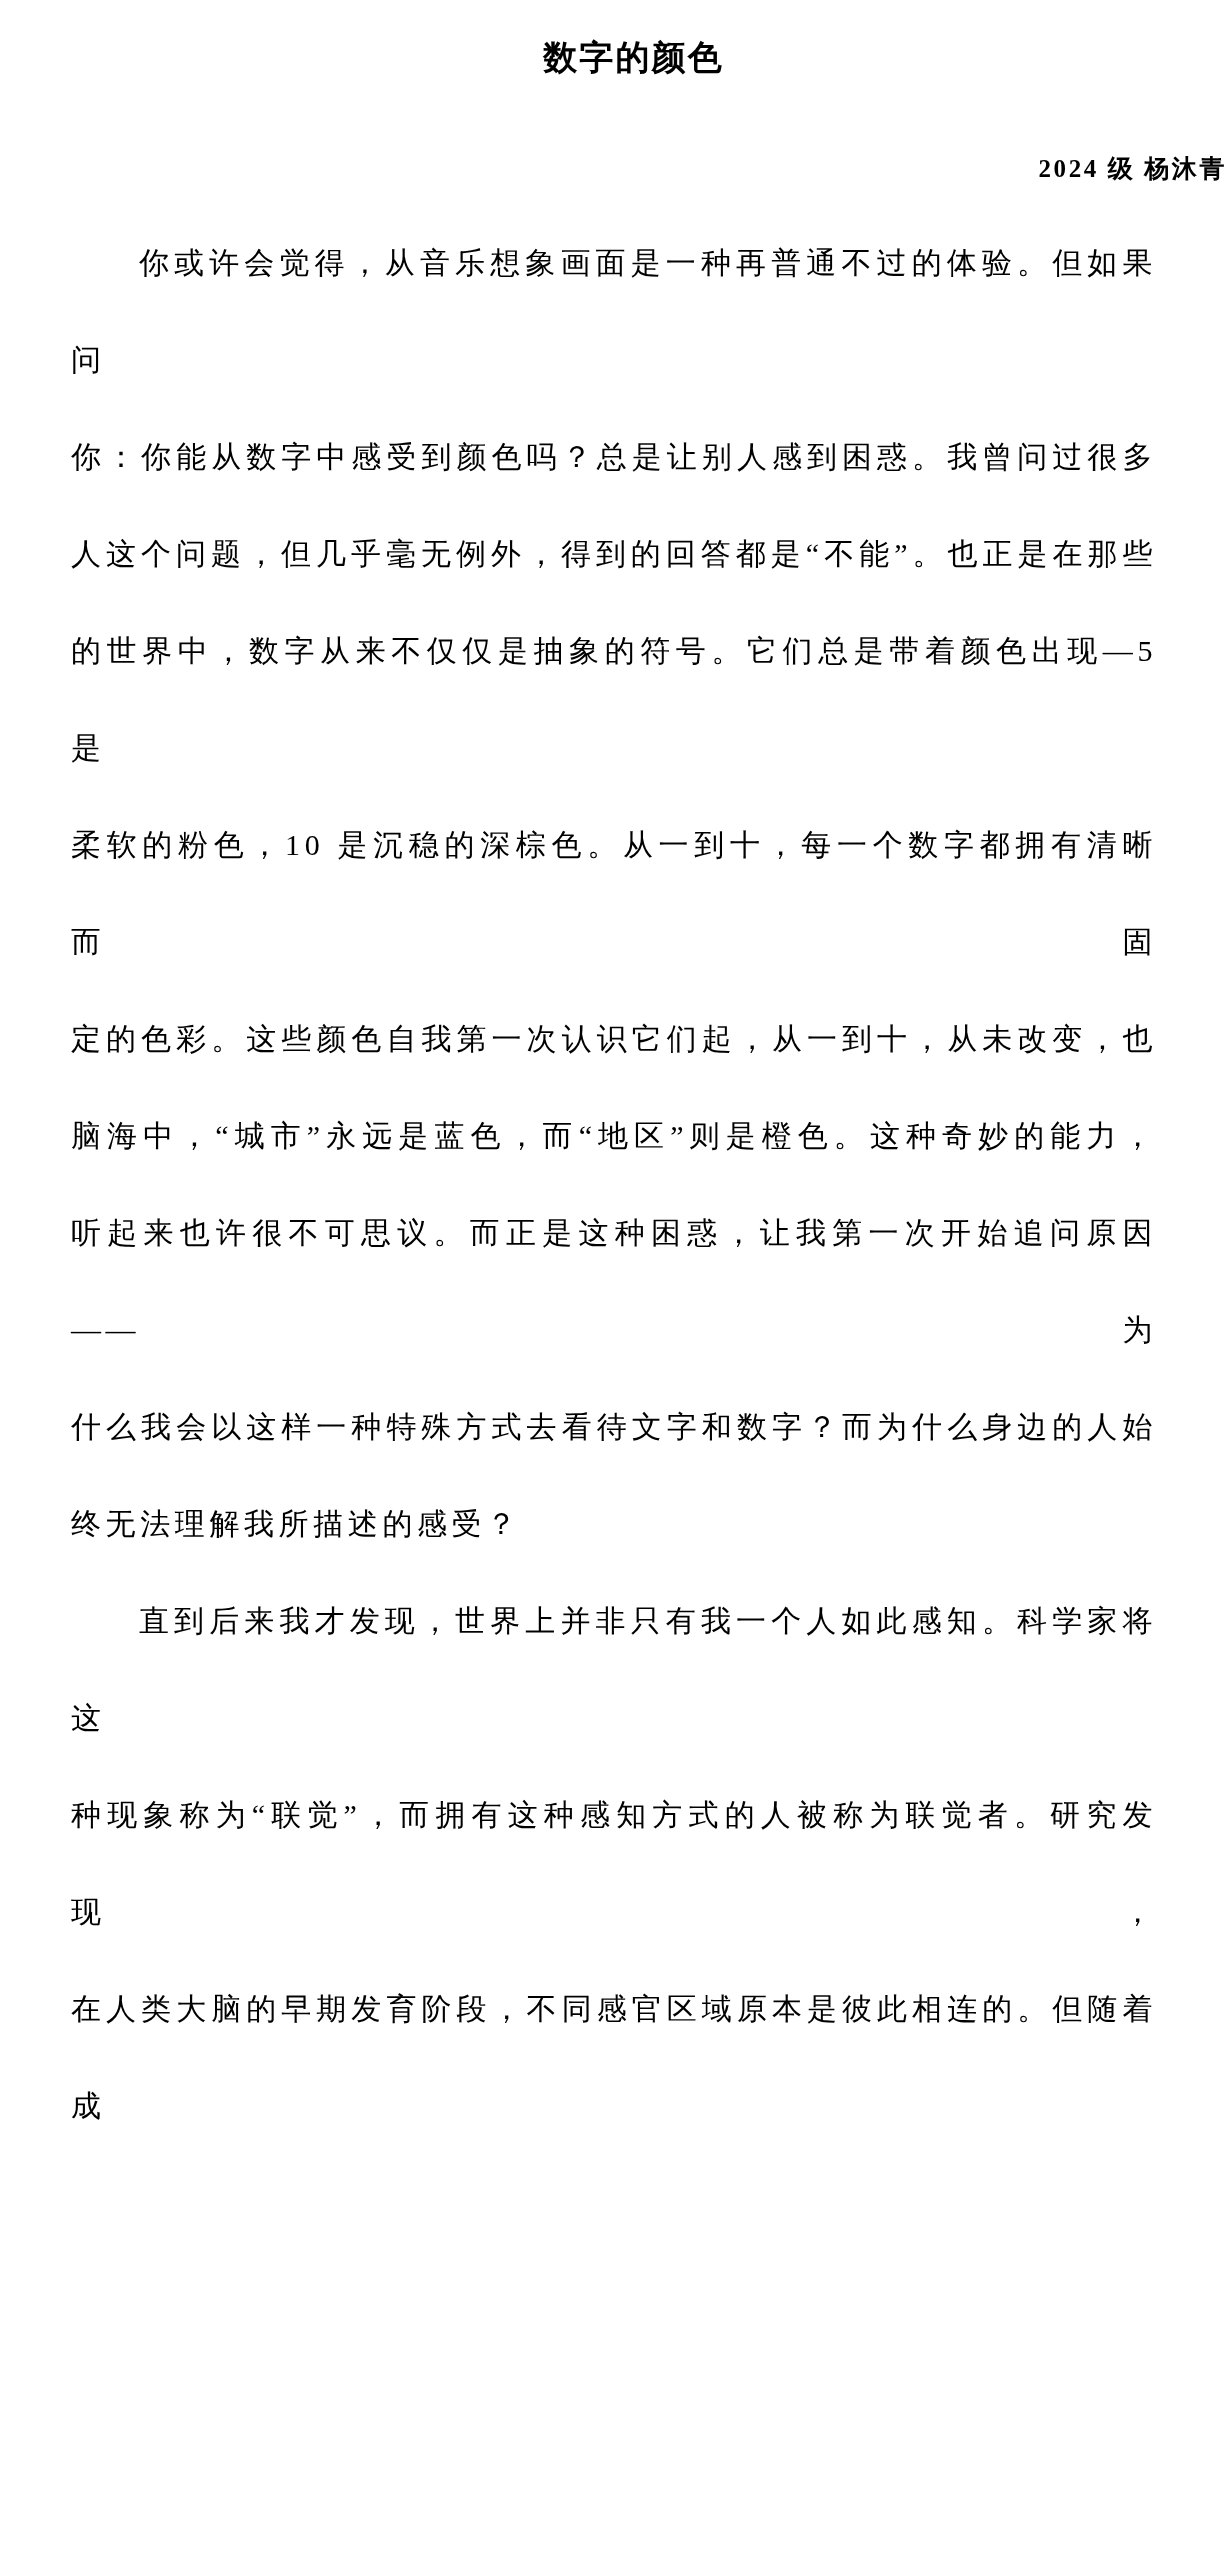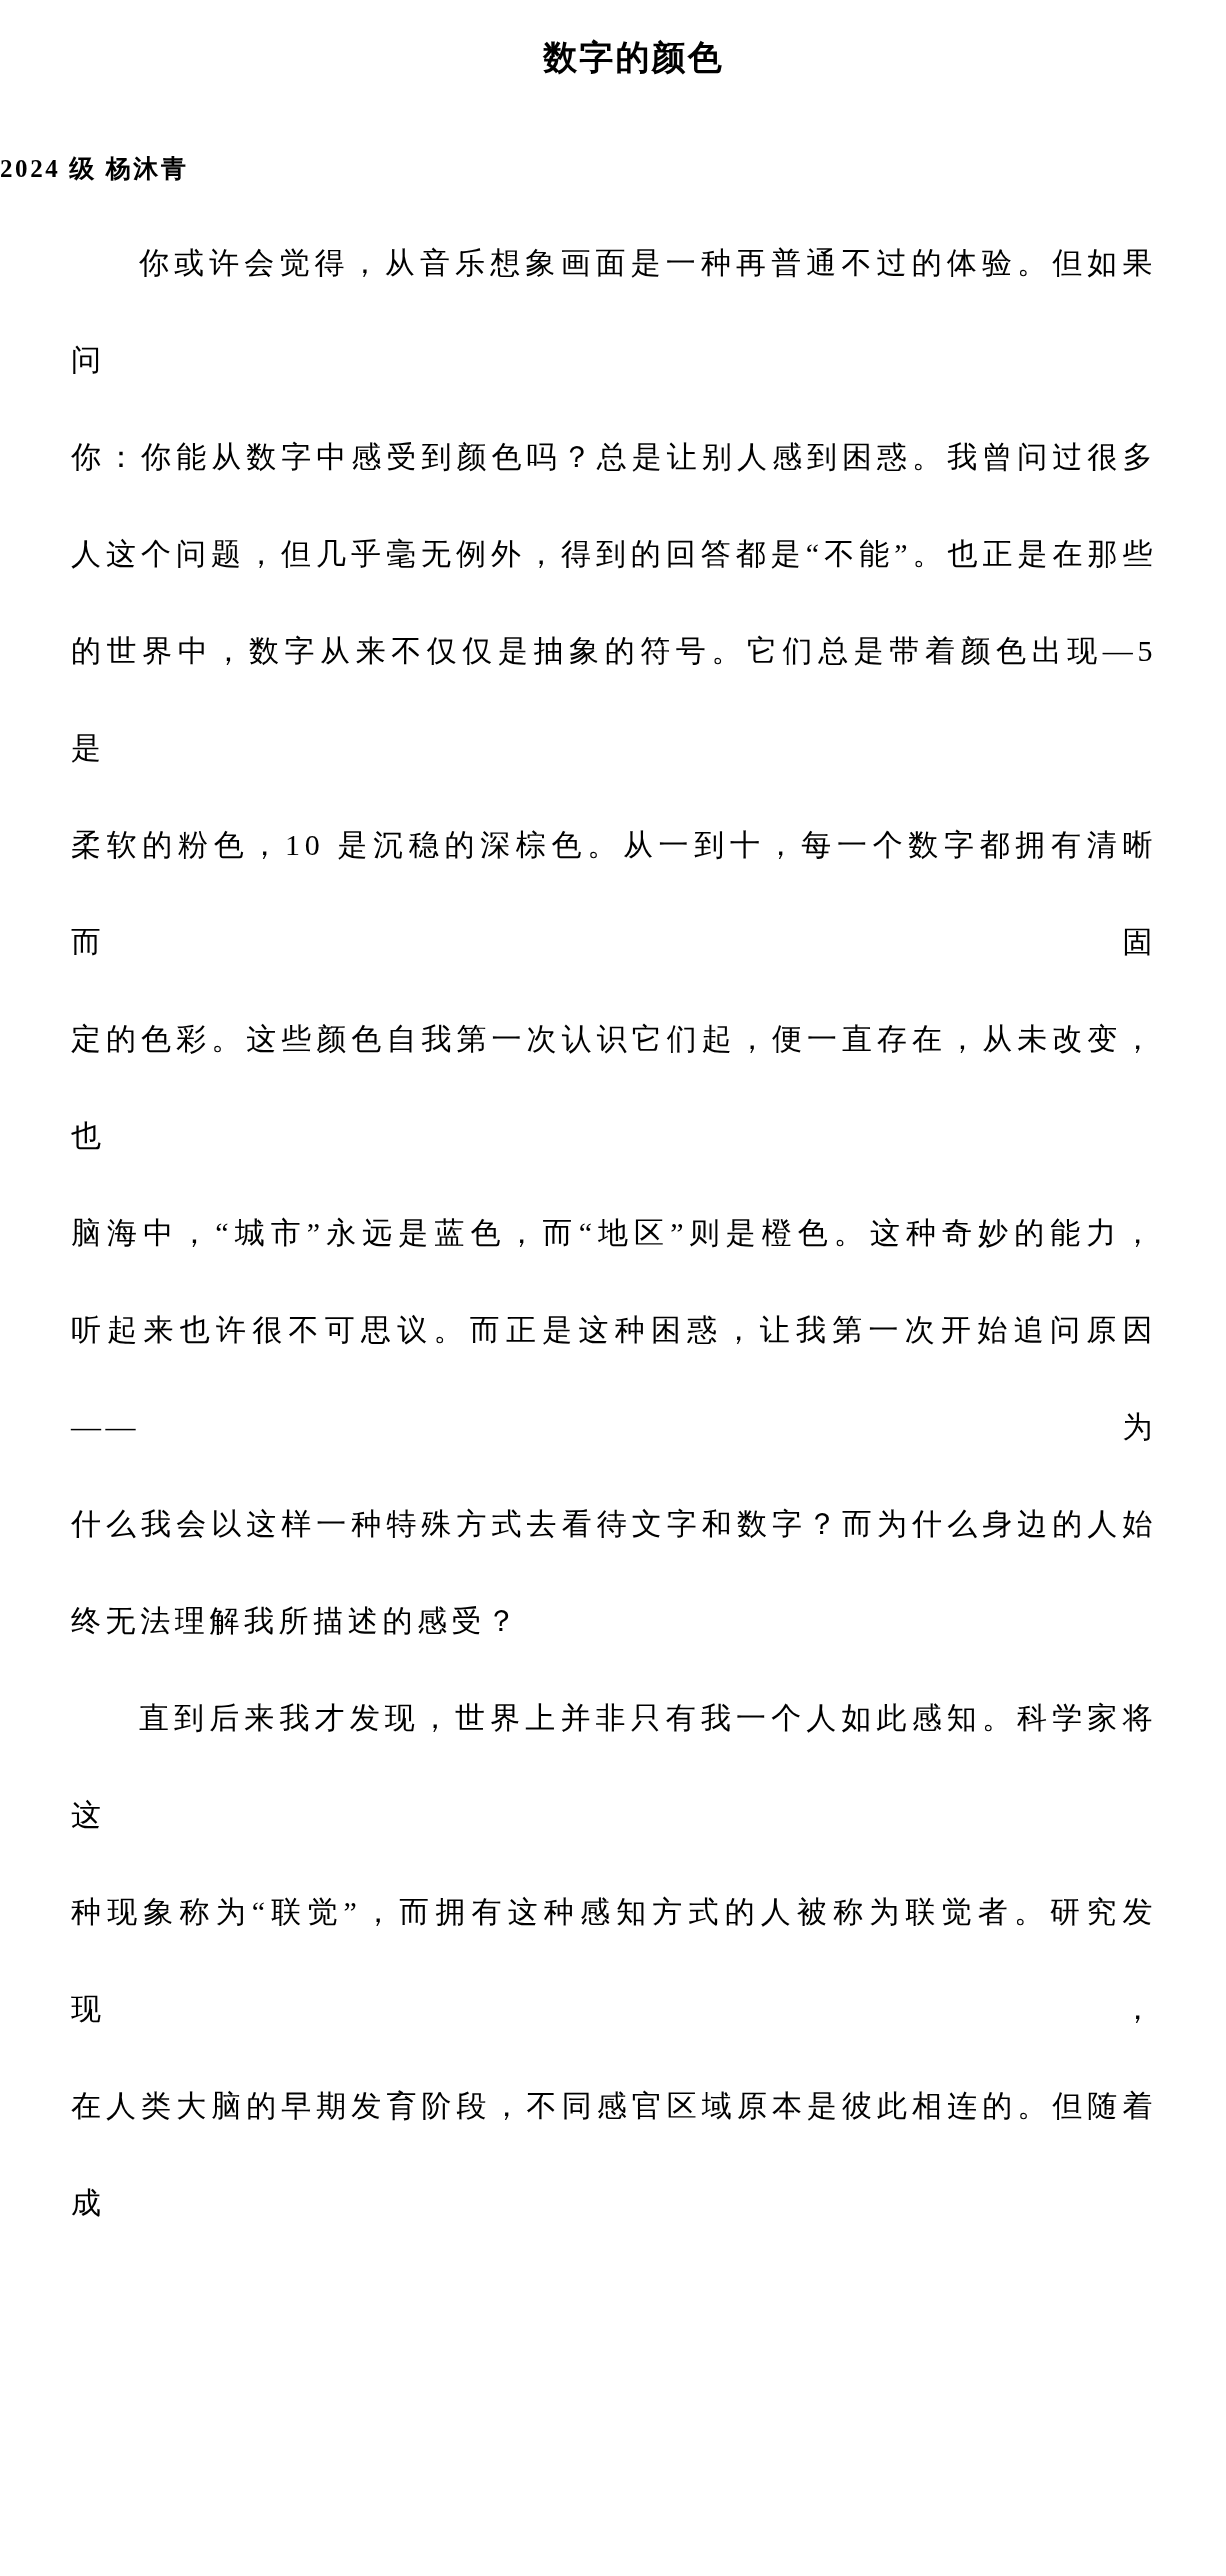--- a/index.html
+++ b/index.html
@@ -16,21 +16,21 @@
     text-align: center;
     font-family: "Liberation Sans", "DejaVu Sans", sans-serif;
     font-weight: 900;
     font-size: 34px;
     line-height: 1.25;
     letter-spacing: 2.1px;
     padding-left: 40px;
   }
   .byline {
     margin: 75px 0 0 0;
-    text-align: left;
+    text-align: right;
     font-family: "Liberation Serif", "DejaVu Serif", serif;
     font-weight: bold;
     font-size: 25px;
     line-height: 1.2;
     letter-spacing: 2.6px;
   }
   .content {
     margin: 30px 70px 0 71px;
     font-family: "Liberation Serif", "DejaVu Serif", serif;
     font-size: 30px;
@@ -53,21 +53,21 @@
 <div class="page">
   <h1 class="title">数字的颜色</h1>
   <div class="byline">2024 级  杨沐青</div>
   <div class="content">
       <div class="paragraph">
         <div class="line first">你或许会觉得，从音乐想象画面是一种再普通不过的体验。但如果问</div>
         <div class="line">你：你能从数字中感受到颜色吗？总是让别人感到困惑。我曾问过很多</div>
         <div class="line">人这个问题，但几乎毫无例外，得到的回答都是“不能”。也正是在那些</div>
         <div class="line">的世界中，数字从来不仅仅是抽象的符号。它们总是带着颜色出现—5 是</div>
         <div class="line">柔软的粉色，10 是沉稳的深棕色。从一到十，每一个数字都拥有清晰而固</div>
-        <div class="line">定的色彩。这些颜色自我第一次认识它们起，便一直存在，从未改变，也</div>
+        <div class="line">定的色彩。这些颜色自我第一次认识它们起，从一到十，从未改变，也</div>
         <div class="line">脑海中，“城市”永远是蓝色，而“地区”则是橙色。这种奇妙的能力，</div>
         <div class="line">听起来也许很不可思议。而正是这种困惑，让我第一次开始追问原因——为</div>
         <div class="line">什么我会以这样一种特殊方式去看待文字和数字？而为什么身边的人始</div>
         <div class="line plast">终无法理解我所描述的感受？</div>
       </div>
       <div class="paragraph">
         <div class="line first">直到后来我才发现，世界上并非只有我一个人如此感知。科学家将这</div>
         <div class="line">种现象称为“联觉”，而拥有这种感知方式的人被称为联觉者。研究发现，</div>
         <div class="line">在人类大脑的早期发育阶段，不同感官区域原本是彼此相连的。但随着成</div>
       </div>

